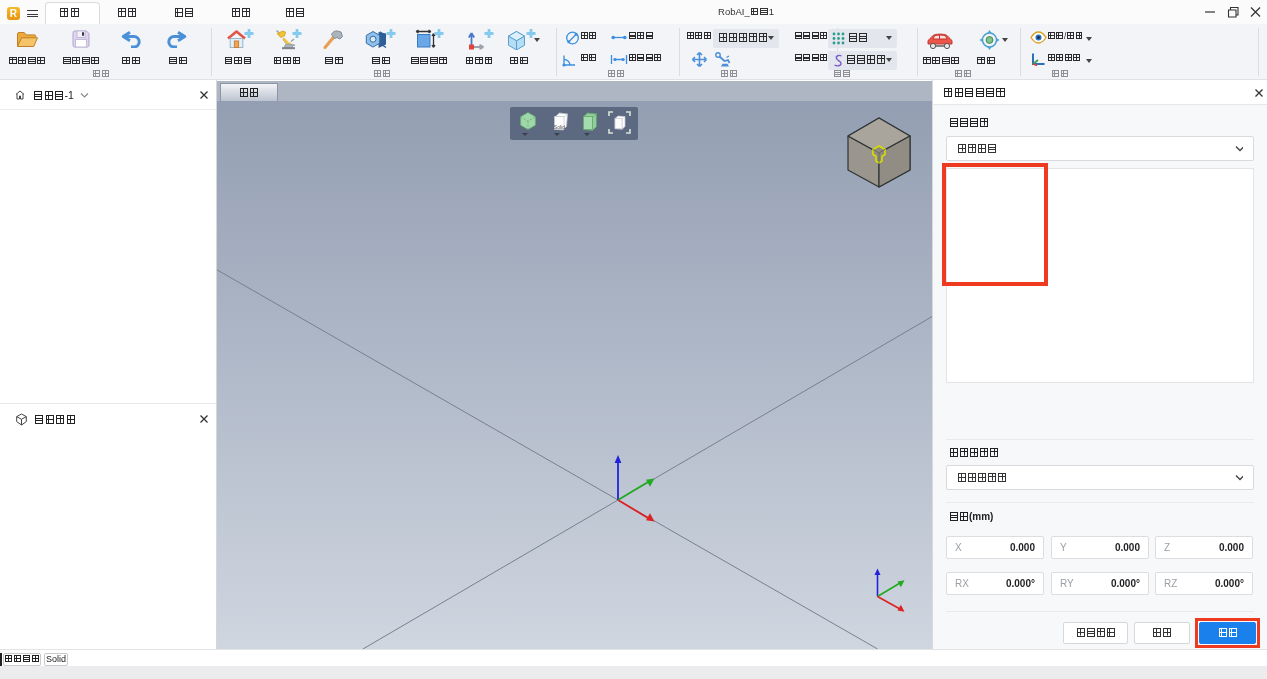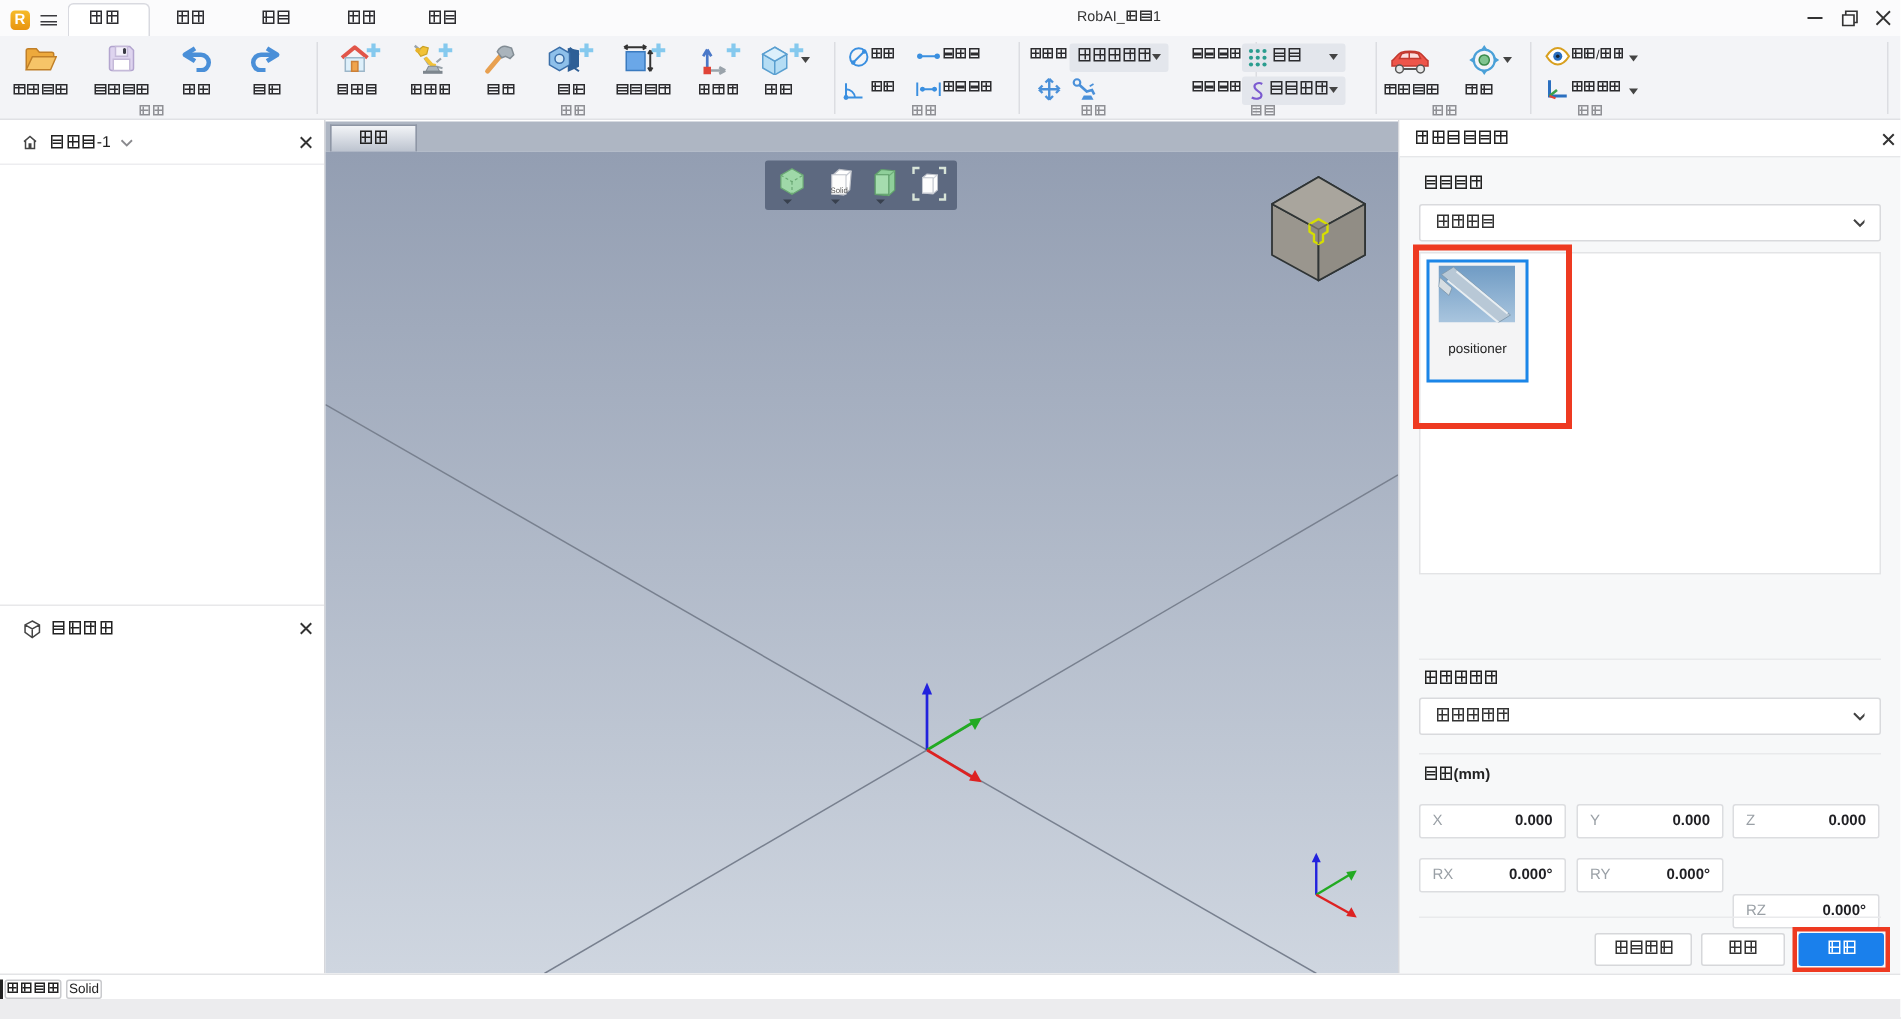--- a/index.html
+++ b/index.html
@@ -385,35 +385,20 @@
   </div>
   <div class="plabel" style="left:16px;top:37px"><i class="k kb"></i><i class="k kb"></i><i class="k kb"></i><i class="k kd"></i></div>
   <div class="pselect" style="top:56px"><i class="k ka"></i><i class="k kd"></i><i class="k kc"></i><i class="k kb"></i>
     <svg class="chev" width="10" height="8">
         <path d="M1 1.5l4 4 4-4" stroke="#444" stroke-width="1.4" fill="none"></path>
       </svg>
   </div>
 
   <div class="abs" style="left:13px;top:88px;width:308px;height:215px;background:#fff;border:1px solid #e3e4e6"></div>
 
-  <div class="abs" style="left:18px;top:93px;width:68px;height:82px;border:2px solid #1b86e8;background:#f4f4f5">
-    <svg class="abs" style="left:6px;top:2px" width="51" height="38" viewBox="0 0 51 38">
-      <defs>
-          <linearGradient id="sky" x1="0" y1="0" x2="0" y2="1">
-        <stop offset="0" stop-color="#6f9bc4"></stop>
-            <stop offset="1" stop-color="#a9c5de"></stop>
-      </linearGradient>
-        </defs>
-      <rect width="51" height="38" fill="url(#sky)"></rect>
-      <path d="M2 6l38 32 8-5L10 1z" fill="#b8c8d6" stroke="#8099ad" stroke-width=".6"></path>
-      <path d="M6 10l34 28M12 4l34 28" stroke="#e8eef2" stroke-width="1.4"></path>
-      <path d="M1 8l8 7-2 5-7-6z" fill="#d6dde2" stroke="#8099ad" stroke-width=".6"></path>
-    </svg>
-    <div class="abs" style="left:0;top:52px;width:64px;text-align:center;font-size:9px;color:#222">positioner</div>
-  </div>
 
   <div class="abs" style="left:9px;top:83px;width:106px;height:123px;border:4px solid #ee3a21"></div>
   <div class="pdivider" style="top:359px"></div>
   <div class="plabel" style="left:16px;top:367px"><i class="k kc"></i><i class="k kd"></i><i class="k ka"></i><i class="k kd"></i><i class="k kd"></i></div>
   <div class="pselect" style="top:385px"><i class="k kc"></i><i class="k ka"></i><i class="k ka"></i><i class="k kd"></i><i class="k kd"></i>
     <svg class="chev" width="10" height="8">
         <path d="M1 1.5l4 4 4-4" stroke="#444" stroke-width="1.4" fill="none"></path>
       </svg>
   </div>
   <div class="pdivider" style="top:422px"></div>
@@ -431,21 +416,21 @@
       <span class="val">0.000</span>
     </div>
   <div class="pinput" style="left:13px;top:492px">
       <span class="lab">RX</span>
       <span class="val">0.000°</span>
     </div>
   <div class="pinput" style="left:118px;top:492px">
       <span class="lab">RY</span>
       <span class="val">0.000°</span>
     </div>
-  <div class="pinput" style="left:222px;top:516px">
+  <div class="pinput" style="left:222px;top:492px">
       <span class="lab">RZ</span>
       <span class="val">0.000°</span>
     </div>
   <div class="pdivider" style="top:531px"></div>
   <div class="pbtn" style="left:130px;top:542px;width:65px"><i class="k ka"></i><i class="k kb"></i><i class="k kd"></i><i class="k kc"></i></div>
   <div class="pbtn" style="left:201px;top:542px;width:56px"><i class="k kc"></i><i class="k ka"></i></div>
   <div class="pbtn" style="left:266px;top:542px;width:57px;background:#1a80ec;border-color:#1a80ec;color:#fff"><i class="k kc"></i><i class="k kc"></i></div>
   <div class="abs" style="left:262px;top:538px;width:65px;height:30px;border:3.5px solid #ee3a21"></div>
 </div>
 

